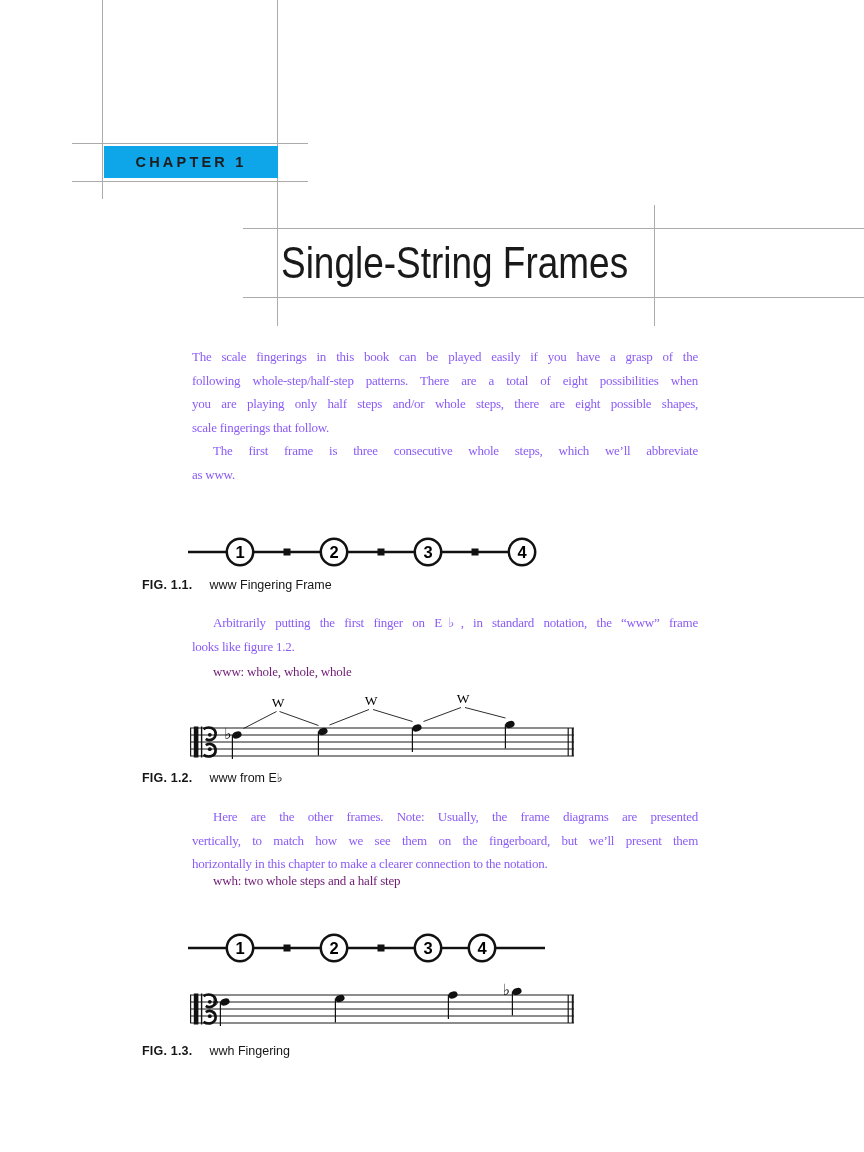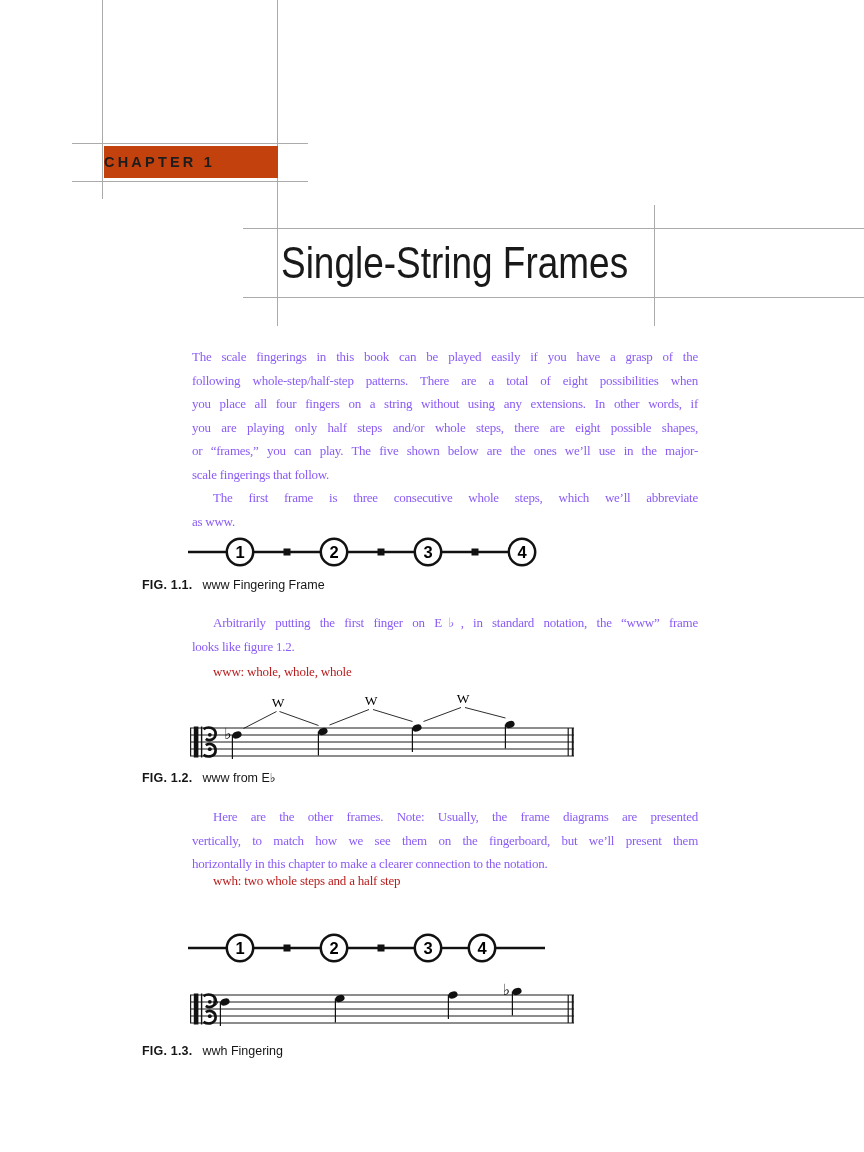--- a/index.html
+++ b/index.html
@@ -3,48 +3,48 @@
 <meta charset="utf-8">
 <style>
   html,body{margin:0;padding:0}
   body{
     width:864px;height:1152px;position:relative;background:#ffffff;
     font-family:"Liberation Serif","DejaVu Serif","DejaVu Sans",serif;
     color:#161616;overflow:hidden;
   }
   .gline{position:absolute;background:#ababab}
   .chapter-box{
-    position:absolute;left:104px;top:146px;width:174px;height:32px;background:#c2410c;
-    display:flex;align-items:center;justify-content:flex-start;
+    position:absolute;left:104px;top:146px;width:174px;height:32px;background:#0ea5e9;
+    display:flex;align-items:center;justify-content:center;
     font-family:"Liberation Sans","DejaVu Sans",sans-serif;font-weight:bold;
     font-size:14.5px;letter-spacing:3.2px;color:#1d1d1d;
   }
   .page-title{
     position:absolute;left:281px;top:237px;
     font-family:"Liberation Sans","DejaVu Sans",sans-serif;
     font-size:44px;line-height:52px;color:#191919;white-space:nowrap;
     transform:scaleX(0.84);transform-origin:0 0;
   }
   .bodycol{
     position:absolute;left:192px;width:506px;
     font-size:13px;letter-spacing:-0.25px;line-height:23.5px;color:#8b5cf6;
   }
   .bodycol .ln{height:23.5px;white-space:normal}
   .j{text-align:justify;text-align-last:justify}
   .ind{text-indent:21px}
   .subline{
     position:absolute;left:213px;font-size:13px;letter-spacing:-0.2px;
-    line-height:23.5px;color:#b91c1c;
+    line-height:23.5px;color:#701a75;
   }
   .cap{
     position:absolute;left:142px;height:16px;line-height:16px;
     font-family:"Liberation Sans","DejaVu Sans",sans-serif;
     font-size:12.5px;color:#161616;white-space:nowrap;
   }
-  .cap .capb{font-weight:bold;letter-spacing:0.2px;margin-right:10px}
+  .cap .capb{font-weight:bold;letter-spacing:0.2px;margin-right:17px}
   svg.fig{position:absolute;left:0}
   .finger-num{
     font-family:"Liberation Sans","DejaVu Sans",sans-serif;
     font-weight:bold;font-size:16.5px;
   }
   .wlab{font-family:"Liberation Serif","DejaVu Serif",serif;font-size:13.5px}
   .flat{font-family:"DejaVu Sans",sans-serif;font-size:15.5px}
 </style>
 </head>
 <body>
@@ -59,23 +59,21 @@
 
 <div class="chapter-box">
   <span>CHAPTER 1</span>
 </div>
 
 <div class="page-title">Single-String Frames</div>
 
 <div class="bodycol" style="top:345px">
   <div class="ln j">The scale fingerings in this book can be played easily if you have a grasp of the</div>
   <div class="ln j">following whole-step/half-step patterns. There are a total of eight possibilities when</div>
-  <div class="ln j">you place all four fingers on a string without using any extensions. In other words, if</div>
   <div class="ln j">you are playing only half steps and/or whole steps, there are eight possible shapes,</div>
-  <div class="ln j">or “frames,” you can play. The five shown below are the ones we’ll use in the major-</div>
   <div class="ln">scale fingerings that follow.</div>
   <div class="ln j ind">The first frame is three consecutive whole steps, which we’ll abbreviate</div>
   <div class="ln">as www.</div>
 </div>
 
 <svg class="fig" style="top:530px" width="864" height="46" viewBox="0 530 864 46">
   <g stroke="#111" stroke-width="2.4">
     <line x1="188" y1="552" x2="226.5" y2="552"></line>
     <line x1="253.5" y1="552" x2="320.5" y2="552"></line>
     <line x1="347.5" y1="552" x2="414.5" y2="552"></line>

